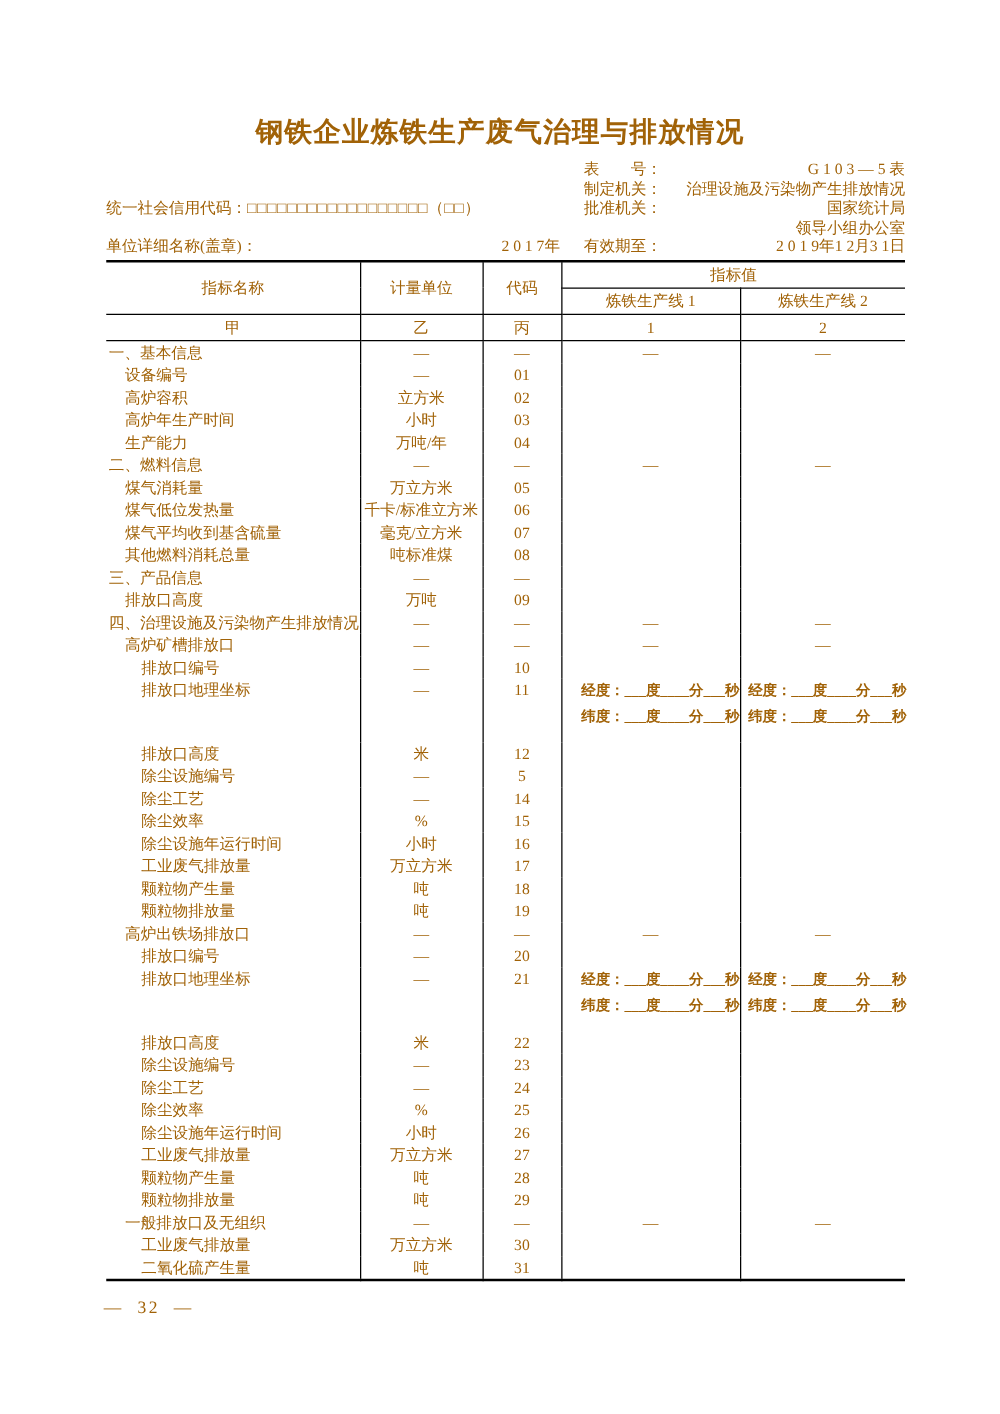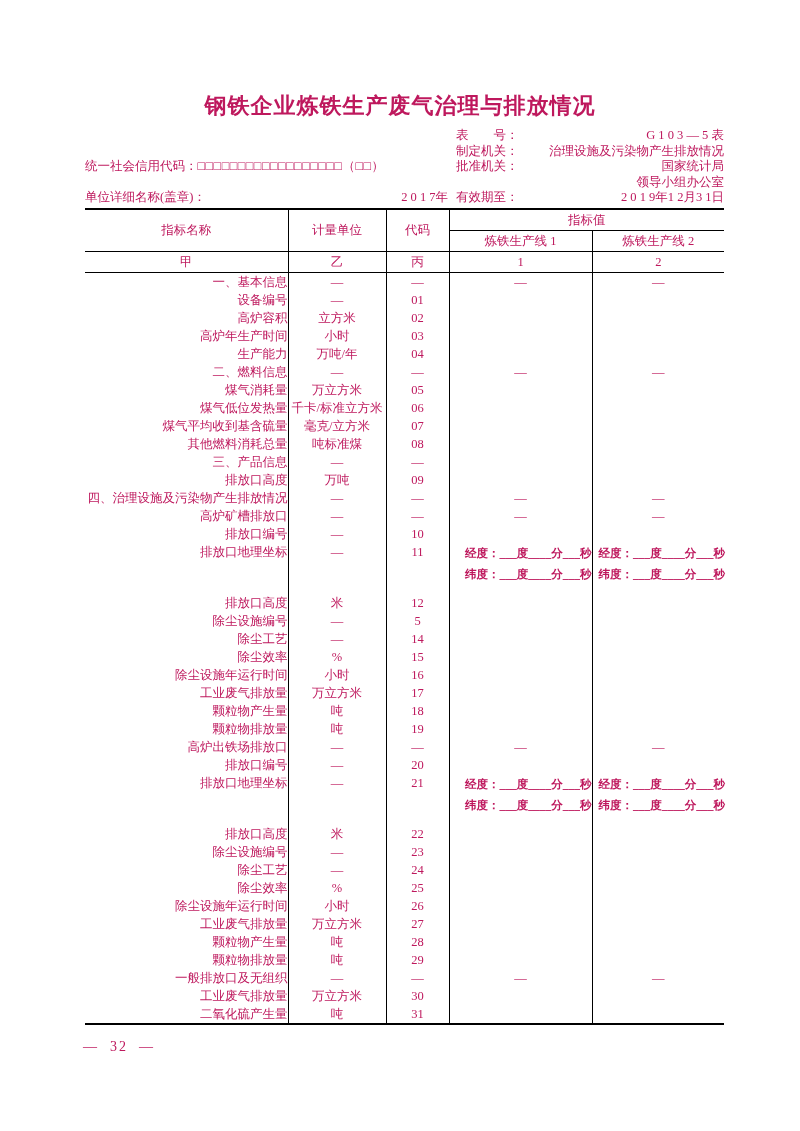--- a/index.html
+++ b/index.html
@@ -1,54 +1,54 @@
 <!DOCTYPE html>
 <html><head>
 <meta charset="utf-8">
 <style>
   html,body { margin:0; padding:0; background:#ffffff; }
   .page {
     position:relative;
     width:800px; height:1131px;
     background:#ffffff;
-    color:#be185d;
+    color:#a16207;
     font-family:"Liberation Serif","DejaVu Serif",serif;
     overflow:hidden;
   }
   .title {
     margin:0; padding-top:92px;
     text-align:center;
     font-size:22px; line-height:28px;
     font-weight:700; letter-spacing:1px;
   }
   
   .meta { width:639px; margin:8px 0 0 85px; font-size:12.5px; }
   .meta-row { display:flex; height:15.6px; line-height:15.6px; align-items:baseline; }
   .meta-left { flex:1; display:flex; white-space:pre; }
   .meta-right { width:268px; display:flex; }
-  .meta-label { width:68px; white-space:pre; }
+  .meta-label { width:68px; white-space:pre;margin-left:11px; }
   .meta-value { flex:1; text-align:right; white-space:pre; }
   .boxes { letter-spacing:0.5px; }
   .year-val { padding-right:8px; }
   .flex-spacer { flex:1; }
   
   table.form {
     border-collapse:collapse; table-layout:fixed;
     width:639px; margin:2px 0 0 85px;
     border-top:2px solid #000;
     border-bottom:2px solid #000;
   }
   col.c1{width:203px} col.c2{width:98px} col.c3{width:63px}
   col.c4{width:143px} col.c5{width:132px}
   th, td { padding:0; font-weight:normal; }
   thead th { height:20px; font-size:12.5px; text-align:center; line-height:20px; }
   .vr { border-right:1px solid #000; }
   .hb { border-bottom:1px solid #000; }
   tbody td { height:18px; font-size:12.5px; line-height:18px; }
-  td.td-name { text-align:right; white-space:nowrap; overflow:hidden; }
+  td.td-name { text-align:left; white-space:nowrap; overflow:hidden; }
   .ind0 { padding-left:2px; }
   .ind1 { padding-left:15px; }
   .ind2 { padding-left:28px; }
   td.td-c { text-align:center; }
   tr.coord-row td { height:51px; vertical-align:top; }
   .coord-line {
     line-height:21px; padding-left:6px;
     font-size:11.5px; text-align:right; white-space:nowrap;font-weight:bold;
   }
   

